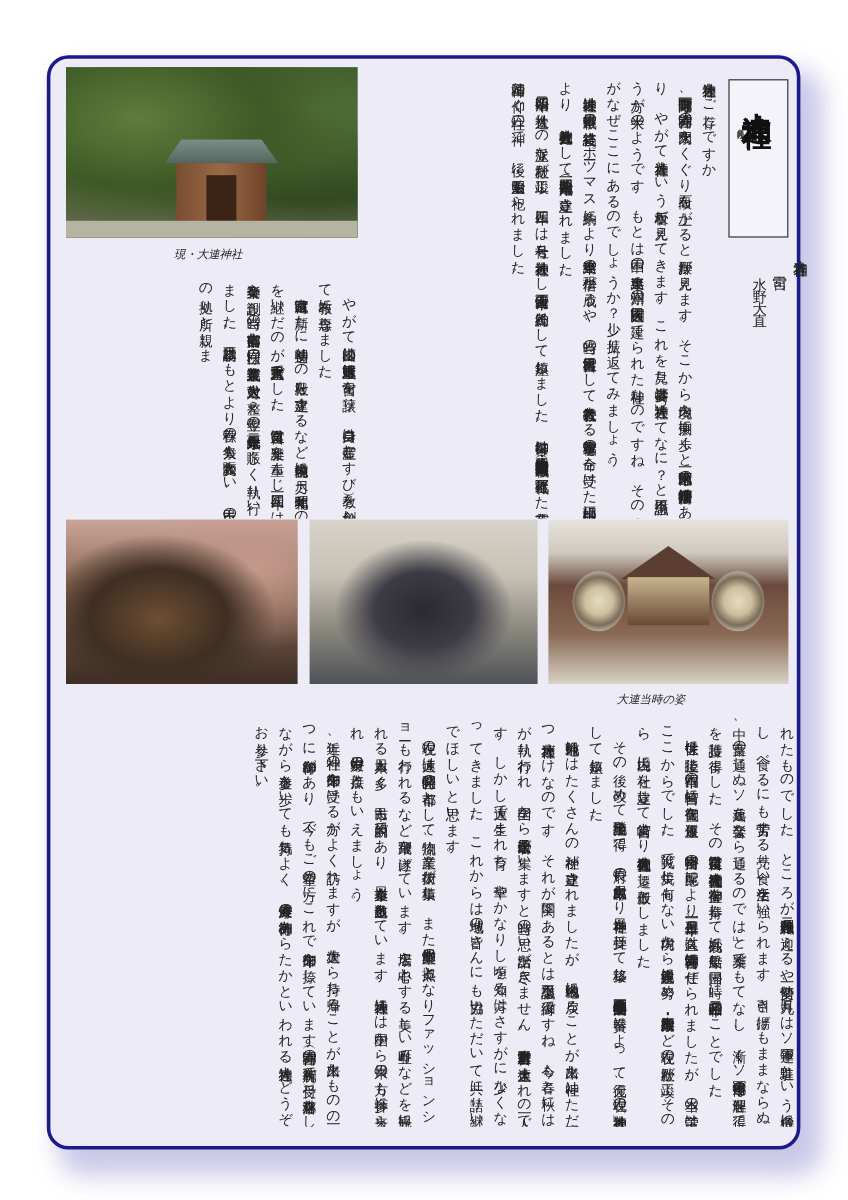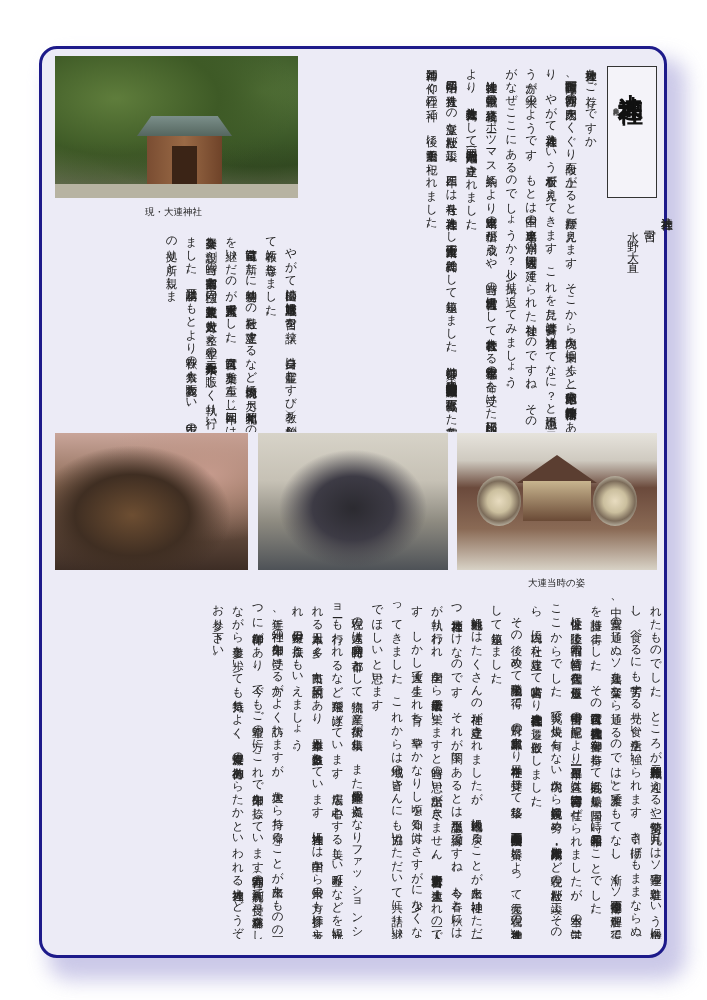--- a/index.html
+++ b/index.html
@@ -44,21 +44,21 @@
   }
   .photo-b3 { left:457px; top:433px; width:200px; height:137px;
     background:linear-gradient(180deg,#e6e3dc 0%,#cfcac0 20%,#6b4a3c 40%,#8a6a55 70%,#d8d2c6 100%);
   }
   .drum { position:absolute; width:44px; height:50px; border-radius:50%;
     background:radial-gradient(circle,#e8dcc0 0%,#cbbf9e 35%,#7c6c5a 60%,#c9c4b4 80%); top:43px; }
   .b3roof { position:absolute; left:60px; top:22px; width:80px; height:28px; background:#5b3e31;
     clip-path:polygon(50% 0,100% 100%,0 100%); }
   .b3hall { position:absolute; left:66px; top:48px; width:68px; height:40px; background:linear-gradient(180deg,#c8b58f,#6a4a36); }
 
-  .caption { position:absolute; font-size:9.5px; color:#222; white-space:nowrap; }
+  .caption { position:absolute; font-size:9.5px; color:#222; white-space:nowrap;font-style:italic; }
 
   .vtext {
     position:absolute; writing-mode:vertical-rl; text-orientation:upright;
     font-family:"DejaVu Sans", sans-serif; font-size:11.6px; line-height:19.9px;
     letter-spacing:0.2px; color:#222; overflow:hidden;
   }
   .vtext p { margin:0; padding:0; }
   .vtext p.indent { text-indent:1em; }
 
   .title-box {
@@ -118,21 +118,21 @@
 </div>
 
 <div class="photo photo-b1"></div>
 <div class="photo photo-b2"></div>
 <div class="photo photo-b3">
   <div class="b3roof"></div>
   <div class="b3hall"></div>
   <div class="drum" style="left:20px;"></div>
   <div class="drum" style="left:136px;"></div>
 </div>
-<div class="caption" style="left:528px; top:577px;">大連当時の姿</div>
+<div class="caption" style="left:514px; top:577px;">大連当時の姿</div>
 
 <div class="vtext" style="left:55px; top:597px; width:610px; height:342px;">
   <p>れたものでした。ところが昭和二〇年八月終戦を迎えるや情勢一変、九月にはソ連軍の進駐という危機に瀕し、食べるにも苦労する売り食い生活を強いられます。引き揚げもままならぬ中、言葉の通じぬソ連兵を「音楽なら通じるのでは」と雅楽でもてなし、漸くソ連軍司令部の理解を得て神域を護持し得ました。その後久直宮司は大連神社御霊代、御神宝を奉持して高砂丸に乗船し帰国、時に昭和二二年三月のことでした。</p>
   <p class="indent">佐世保に上陸後、福岡市の筥崎宮に御霊代を仮遷座し、幡掛宮司の配慮により翌年一月三十一日、久直は赤間神宮宮司に任ぜられましたが、本当の苦労はここからでした。戦災で焼失し何もない境内から鋭意復興に努め、本殿・拝殿・水天門など現在の社殿が竣工。その傍ら、境内に一社を建立して筥崎宮より大連神社御霊代を遷し仮殿としました。</p>
   <p class="indent">その後、改めて隣接土地を得て、長府の貝島太市邸より日本神社を拝受して移築し、昭和五五年五月全国大連氏子の奉賛によって復元、現在の「大連神社」として鎮座しました。</p>
   <p class="indent">戦前外地にはたくさんの神社が建立されましたが、戦後内地に戻ることが出来た神社はただ一つ大連神社だけなのです。それが下関にあるとは不思議な御縁ですね。今も春と秋には大祭が執り行われ、全国から氏子崇敬者が集いますと当時の思い出話が尽きません。水野直房名誉宮司も大連生まれの一人です。しかし大連で生まれ育ち、華やかなりし頃を知る方はさすがに少なくなってきました。これからは地域の皆さんにも協力いただいて共に語り継いでほしいと思います。</p>
   <p class="indent">現在の大連は開発特区の都市として物流、産業、技術が集積し、また服飾産業の拠点となりファッションショーも行われるなど飛躍を遂げています。広場を中心とする美しい町並みなどを観光に訪れる日本人も多く、市民も親日的であり、日本企業も多数進出しています。大連神社には中国から来日の方も参拝に来られ、日中友好の接点ともいえましょう。</p>
   <p class="indent">近年、神社の御朱印を受ける方がよく訪れますが、大連から持ち帰ることが出来たものの一つに御神印があり、今でもご希望の方にこれで御朱印を捺しています（赤間神宮の御札所で受付）。森林浴をしながら参道を歩いても気持ちよく、健康長寿の御神徳あらたかといわれる大連神社、どうぞお参り下さい。</p>
 </div>
 

